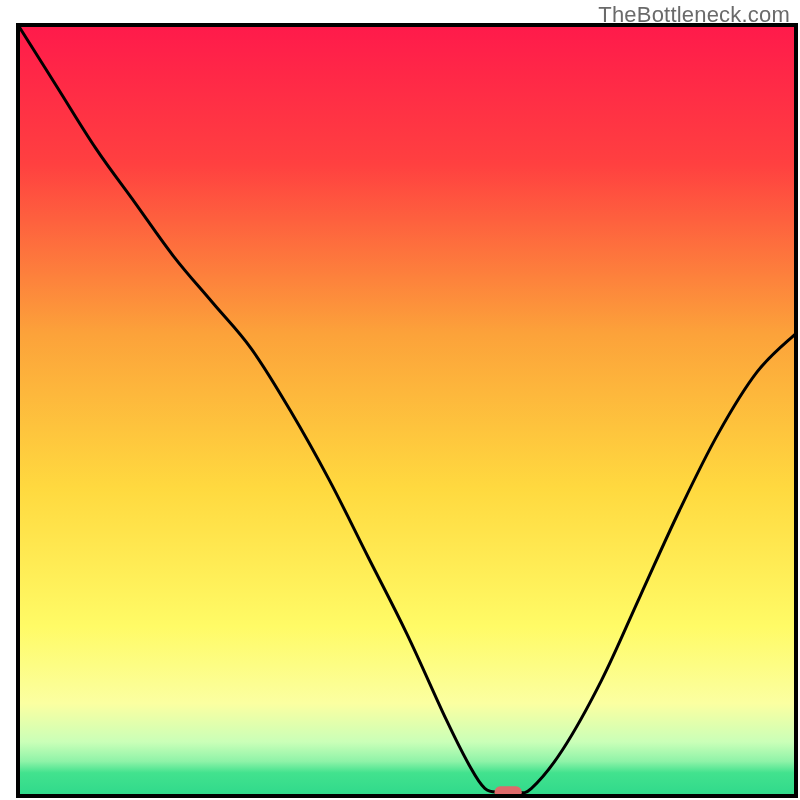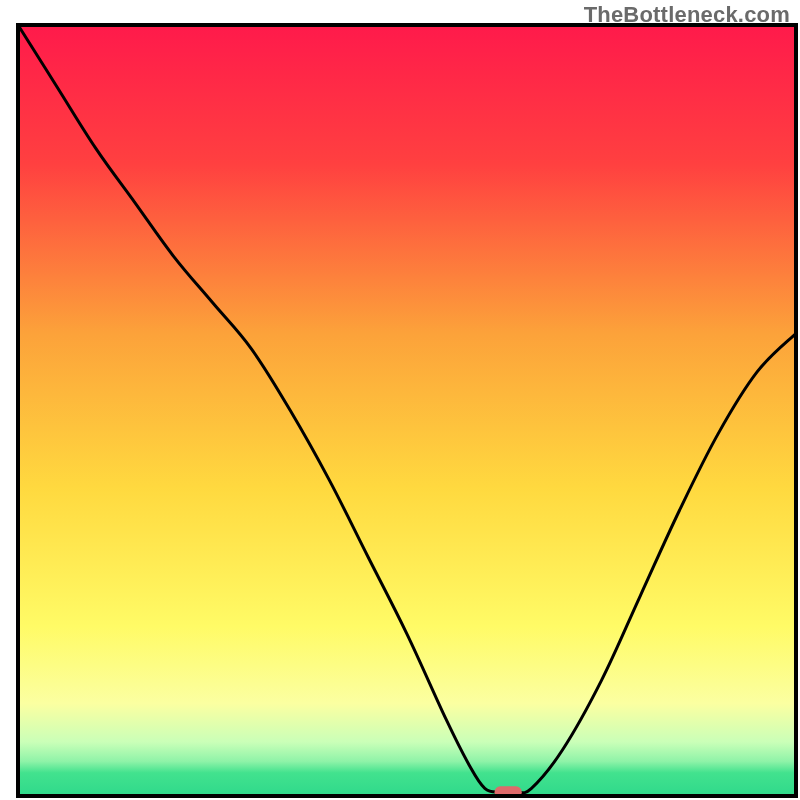--- a/index.html
+++ b/index.html
@@ -8,21 +8,21 @@
     position: relative;
     width: 800px;
     height: 800px;
   }
   .watermark {
     position: absolute;
     top: 2px;
     right: 10px;
     font-family: Arial, Helvetica, sans-serif;
     font-size: 22px;
-    font-weight: 700;
+    font-weight: 400;
     color: #6a6a6a;
     letter-spacing: 0.2px;
     z-index: 10;
   }
   svg.chart {
     position: absolute;
     left: 0;
     top: 0;
     width: 800px;
     height: 800px;

